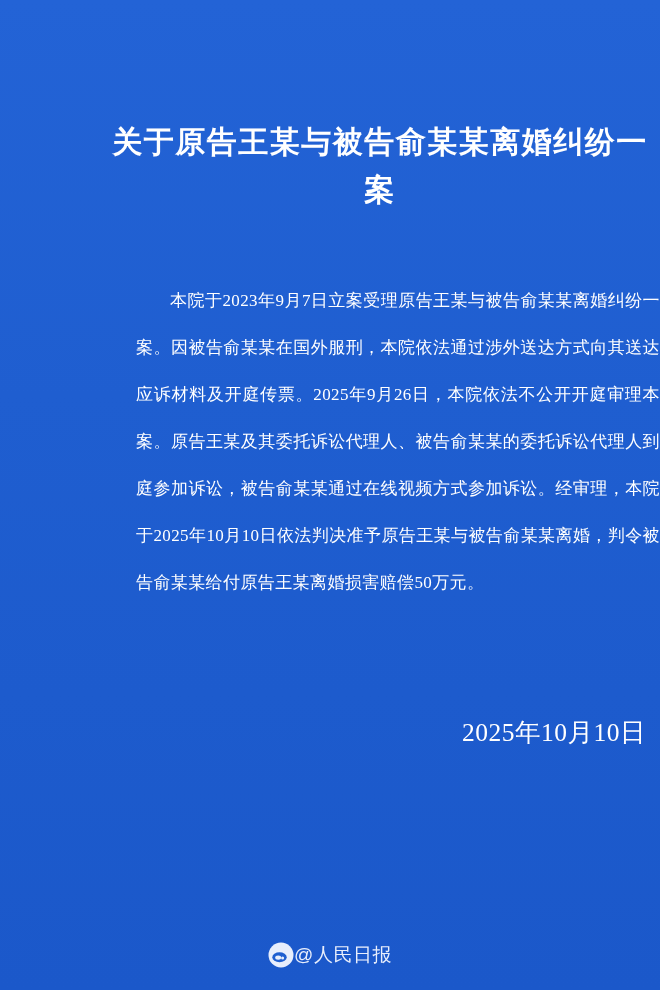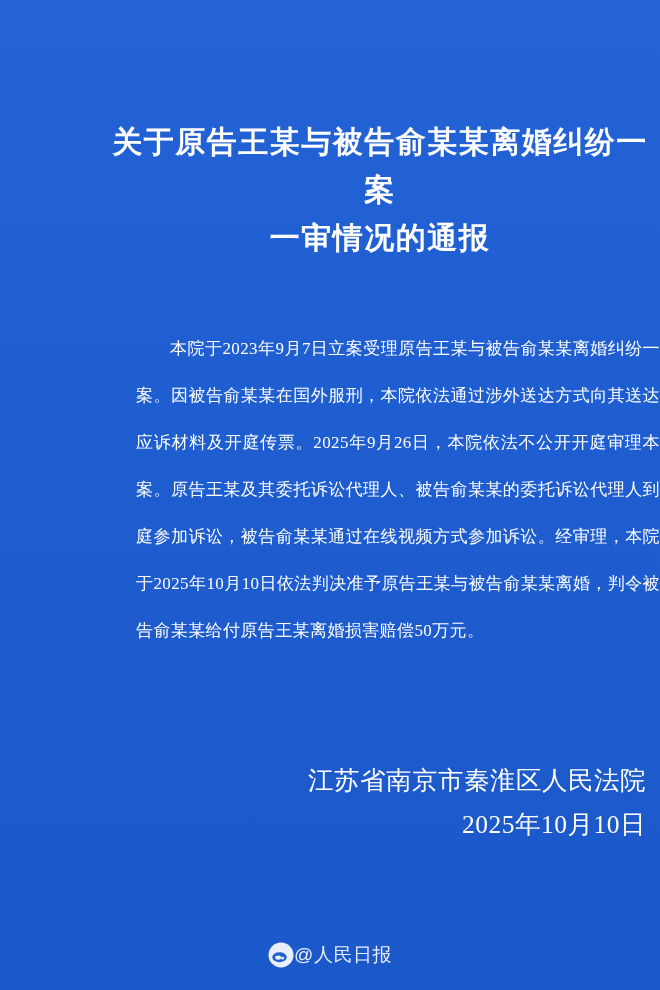--- a/index.html
+++ b/index.html
@@ -90,29 +90,27 @@
     letter-spacing: 0.5px;
   }
 </style>
 </head>
 <body>
 
 <div class="poster">
 
   <div class="title-block">
     <div class="title-line">关于原告王某与被告俞某某离婚纠纷一案</div>
-    <div class="title-line">一审情况的通报</div>
   </div>
 
   <div class="body-block">
     <p class="body-paragraph">本院于2023年9月7日立案受理原告王某与被告俞某某离婚纠纷一案。因被告俞某某在国外服刑，本院依法通过涉外送达方式向其送达应诉材料及开庭传票。2025年9月26日，本院依法不公开开庭审理本案。原告王某及其委托诉讼代理人、被告俞某某的委托诉讼代理人到庭参加诉讼，被告俞某某通过在线视频方式参加诉讼。经审理，本院于2025年10月10日依法判决准予原告王某与被告俞某某离婚，判令被告俞某某给付原告王某离婚损害赔偿50万元。</p>
   </div>
 
   <div class="signature-block">
-    <div class="sign-court">江苏省南京市秦淮区人民法院</div>
     <div class="sign-date">2025年10月10日</div>
   </div>
 
   <div class="footer">
     <span class="weibo-icon">
       <svg width="26" height="26" viewBox="0 0 26 26" xmlns="http://www.w3.org/2000/svg">
         <circle cx="13" cy="13" r="12.5" fill="#e8eefc"></circle>
         <ellipse cx="11.5" cy="15.2" rx="7.2" ry="5" fill="#1f5fd0"></ellipse>
         <ellipse cx="10.2" cy="15.6" rx="3" ry="2.2" fill="#e8eefc"></ellipse>
         <circle cx="14.6" cy="15.9" r="1.5" fill="#e8eefc"></circle>

